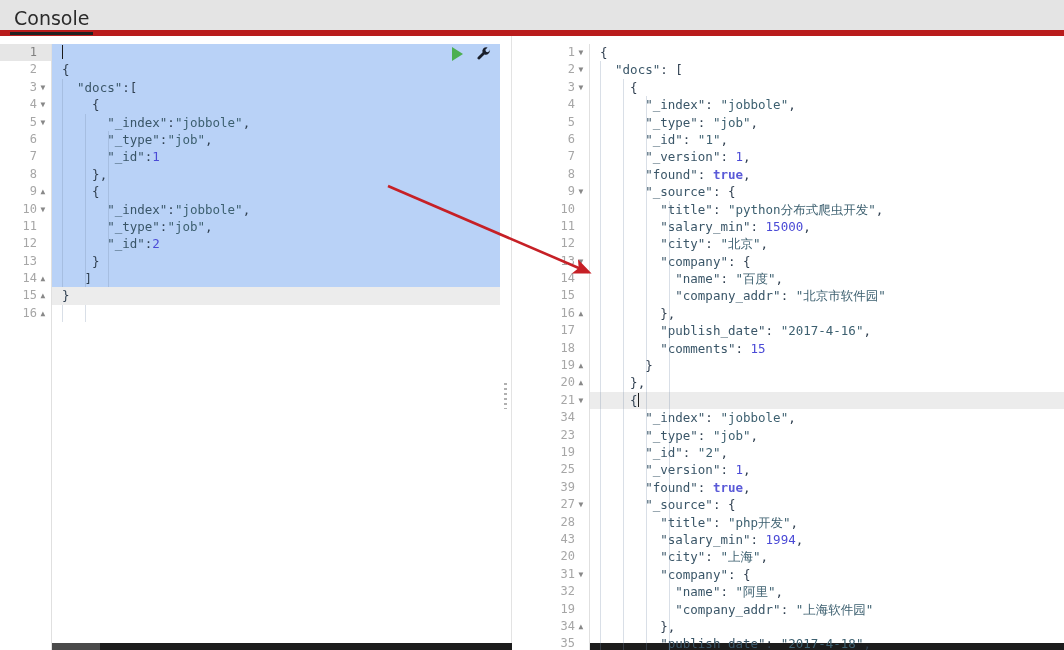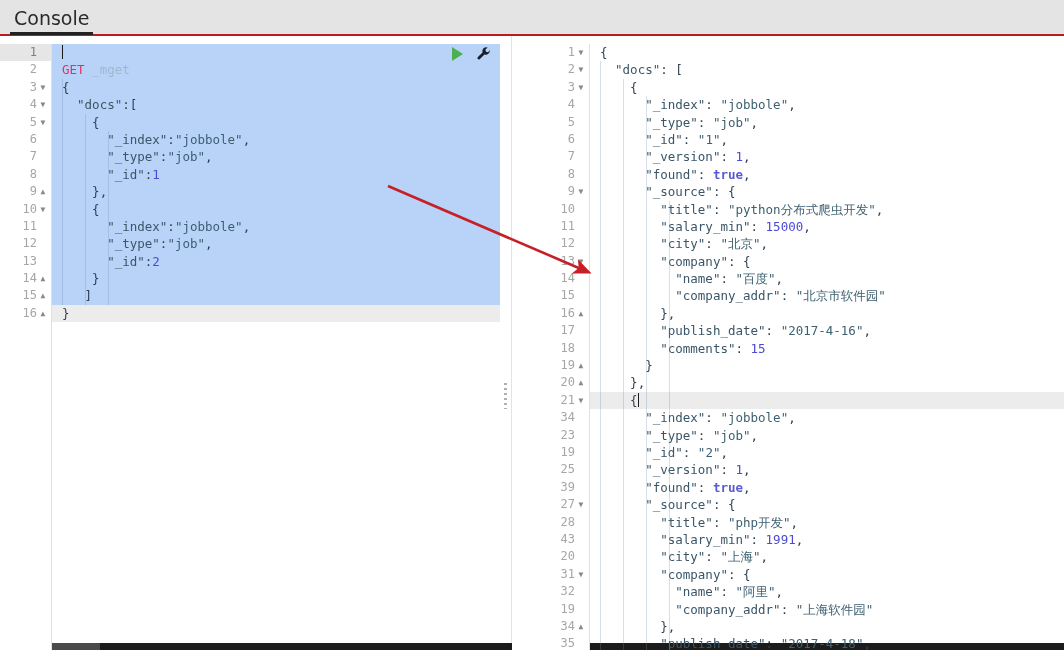--- a/index.html
+++ b/index.html
@@ -15,21 +15,21 @@
     -webkit-font-smoothing: antialiased;
   }
 
   
   .app-header {
     position: absolute;
     left: 0; top: 0;
     width: 1064px;
     height: 36px;
     background: #e4e4e4;
-    border-bottom: 2px solid #b91c1c;
+    border-bottom: 6px solid #b91c1c;
     box-sizing: border-box;
   }
   .tabbar {
     position: absolute;
     left: 10px; top: 2px;
     height: 34px;
     display: flex;
     align-items: flex-start;
   }
   .tab {
@@ -305,21 +305,20 @@
           <div class="gutter-row">10<span class="fold open"></span></div>
           <div class="gutter-row">11</div>
           <div class="gutter-row">12</div>
           <div class="gutter-row">13</div>
           <div class="gutter-row">14<span class="fold closed"></span></div>
           <div class="gutter-row">15<span class="fold closed"></span></div>
           <div class="gutter-row">16<span class="fold closed"></span></div>
         </div>
       <div class="code" id="left-code">
           <div class="code-row"><span class="caret"></span></div>
-          <div class="code-row"><span class="tok-method">GET</span><span class="tok-punct"> </span><span class="tok-url">_mget</span></div>
           <div class="code-row"><span class="tok-punct">{</span></div>
           <div class="code-row"><span class="tok-key">  "docs"</span><span class="tok-punct">:[</span></div>
           <div class="code-row"><span class="tok-punct">    {</span></div>
           <div class="code-row"><span class="tok-key">      "_index"</span><span class="tok-punct">:</span><span class="tok-str">"jobbole"</span><span class="tok-punct">,</span></div>
           <div class="code-row"><span class="tok-key">      "_type"</span><span class="tok-punct">:</span><span class="tok-str">"job"</span><span class="tok-punct">,</span></div>
           <div class="code-row"><span class="tok-key">      "_id"</span><span class="tok-punct">:</span><span class="tok-num">1</span></div>
           <div class="code-row"><span class="tok-punct">    },</span></div>
           <div class="code-row"><span class="tok-punct">    {</span></div>
           <div class="code-row"><span class="tok-key">      "_index"</span><span class="tok-punct">:</span><span class="tok-str">"jobbole"</span><span class="tok-punct">,</span></div>
           <div class="code-row"><span class="tok-key">      "_type"</span><span class="tok-punct">:</span><span class="tok-str">"job"</span><span class="tok-punct">,</span></div>
@@ -405,21 +404,21 @@
           <div class="code-row"><span class="tok-punct">      }</span></div>
           <div class="code-row"><span class="tok-punct">    },</span></div>
           <div class="code-row activeline"><span class="tok-punct">    {</span><span class="caret"></span></div>
           <div class="code-row"><span class="tok-key">      "_index"</span><span class="tok-punct">: </span><span class="tok-str">"jobbole"</span><span class="tok-punct">,</span></div>
           <div class="code-row"><span class="tok-key">      "_type"</span><span class="tok-punct">: </span><span class="tok-str">"job"</span><span class="tok-punct">,</span></div>
           <div class="code-row"><span class="tok-key">      "_id"</span><span class="tok-punct">: </span><span class="tok-str">"2"</span><span class="tok-punct">,</span></div>
           <div class="code-row"><span class="tok-key">      "_version"</span><span class="tok-punct">: </span><span class="tok-num">1</span><span class="tok-punct">,</span></div>
           <div class="code-row"><span class="tok-key">      "found"</span><span class="tok-punct">: </span><span class="tok-bool">true</span><span class="tok-punct">,</span></div>
           <div class="code-row"><span class="tok-key">      "_source"</span><span class="tok-punct">: {</span></div>
           <div class="code-row"><span class="tok-key">        "title"</span><span class="tok-punct">: </span><span class="tok-str">"php开发"</span><span class="tok-punct">,</span></div>
-          <div class="code-row"><span class="tok-key">        "salary_min"</span><span class="tok-punct">: </span><span class="tok-num">1991</span><span class="tok-punct">,</span></div>
+          <div class="code-row"><span class="tok-key">        "salary_min"</span><span class="tok-punct">: </span><span class="tok-num">1994</span><span class="tok-punct">,</span></div>
           <div class="code-row"><span class="tok-key">        "city"</span><span class="tok-punct">: </span><span class="tok-str">"上海"</span><span class="tok-punct">,</span></div>
           <div class="code-row"><span class="tok-key">        "company"</span><span class="tok-punct">: {</span></div>
           <div class="code-row"><span class="tok-key">          "name"</span><span class="tok-punct">: </span><span class="tok-str">"阿里"</span><span class="tok-punct">,</span></div>
           <div class="code-row"><span class="tok-key">          "company_addr"</span><span class="tok-punct">: </span><span class="tok-str">"上海软件园"</span></div>
           <div class="code-row"><span class="tok-punct">        },</span></div>
           <div class="code-row"><span class="tok-key">        "publish_date"</span><span class="tok-punct">: </span><span class="tok-str">"2017-4-18"</span><span class="tok-punct">,</span></div>
         </div>
       <div class="iguide" id="rg1" style="left: 88px; top: 17.4px; height: 626.4px;"></div>
       <div class="iguide" id="rg2" style="left: 111px; top: 34.8px; height: 609px;"></div>
       <div class="iguide" id="rg3" style="left: 134px; top: 52.2px; height: 591.6px;"></div>

